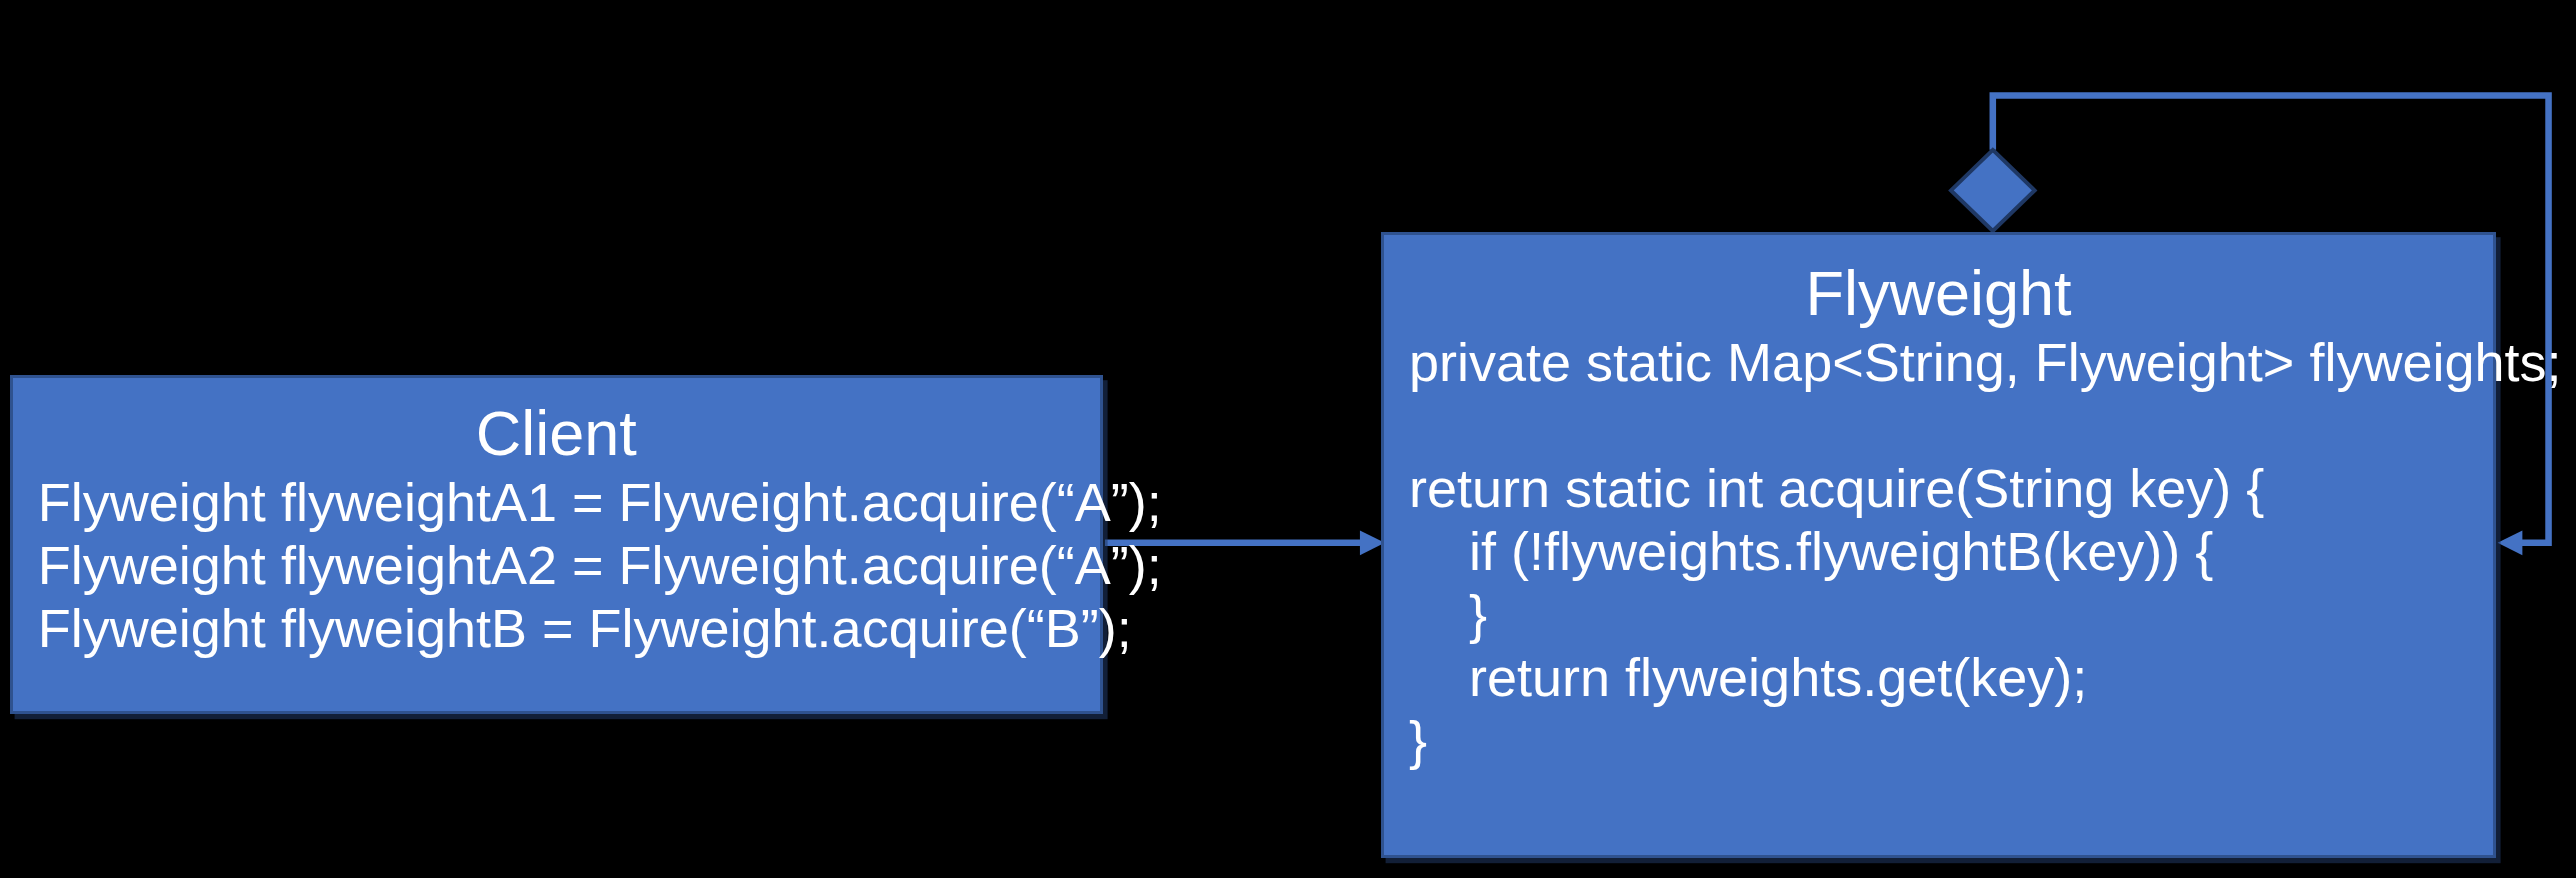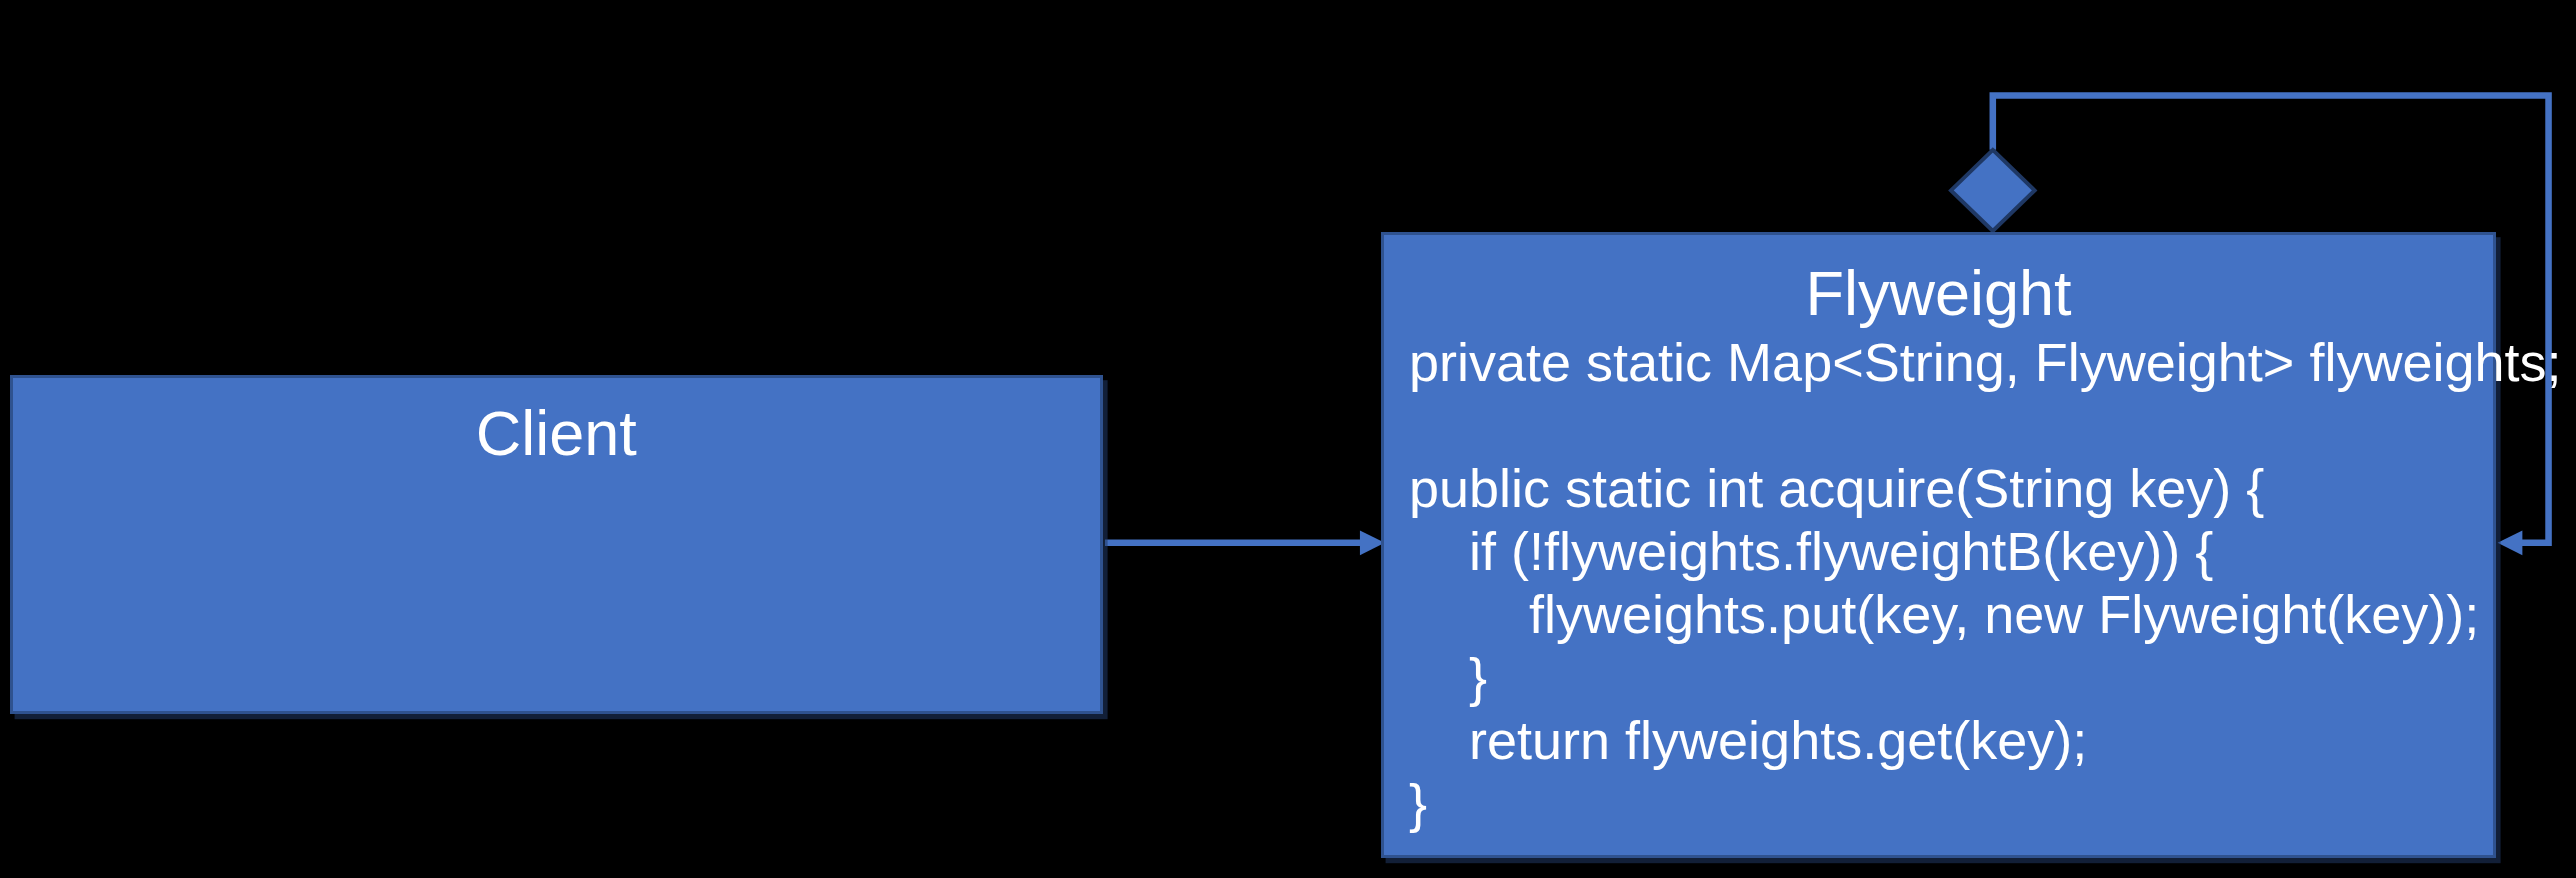--- a/index.html
+++ b/index.html
@@ -75,30 +75,34 @@
     <polygon points="2118,830 2080,811 2080,849" fill="#4472C4"></polygon>
 
     <polyline points="3048,229 3048,146 3898,146 3898,830 3856,830" fill="none" stroke-width="10" stroke="#4472C4"></polyline>
     <polygon points="3820,830 3858,811 3858,849" fill="#4472C4"></polygon>
 
     <polygon points="3048,229 3112,291 3048,353 2984,291" stroke-width="6" fill="#4472C4" stroke="#1F3864"></polygon>
   </svg>
 
   <div class="uml-box client-box">
     <div class="box-title">Client</div>
+    <div class="code-block">
+      <div class="code-line">Flyweight flyweightA1 = Flyweight.acquire(“A”);</div>
+      <div class="code-line">Flyweight flyweightA2 = Flyweight.acquire(“A”);</div>
+      <div class="code-line">Flyweight flyweightB = Flyweight.acquire(“B”);</div>
+    </div>
   </div>
 
   <div class="uml-box flyweight-box">
     <div class="box-title">Flyweight</div>
     <div class="code-block">
       <div class="code-line">private static Map&lt;String, Flyweight&gt; flyweights;</div>
       <div class="code-line"></div>
-      <div class="code-line">public static int acquire(String key) {</div>
+      <div class="code-line">return static int acquire(String key) {</div>
       <div class="code-line">    if (!flyweights.flyweightB(key)) {</div>
-      <div class="code-line">        flyweights.put(key, new Flyweight(key));</div>
       <div class="code-line">    }</div>
       <div class="code-line">    return flyweights.get(key);</div>
       <div class="code-line">}</div>
     </div>
   </div>
 
 </div>
 
 
 </body></html>

